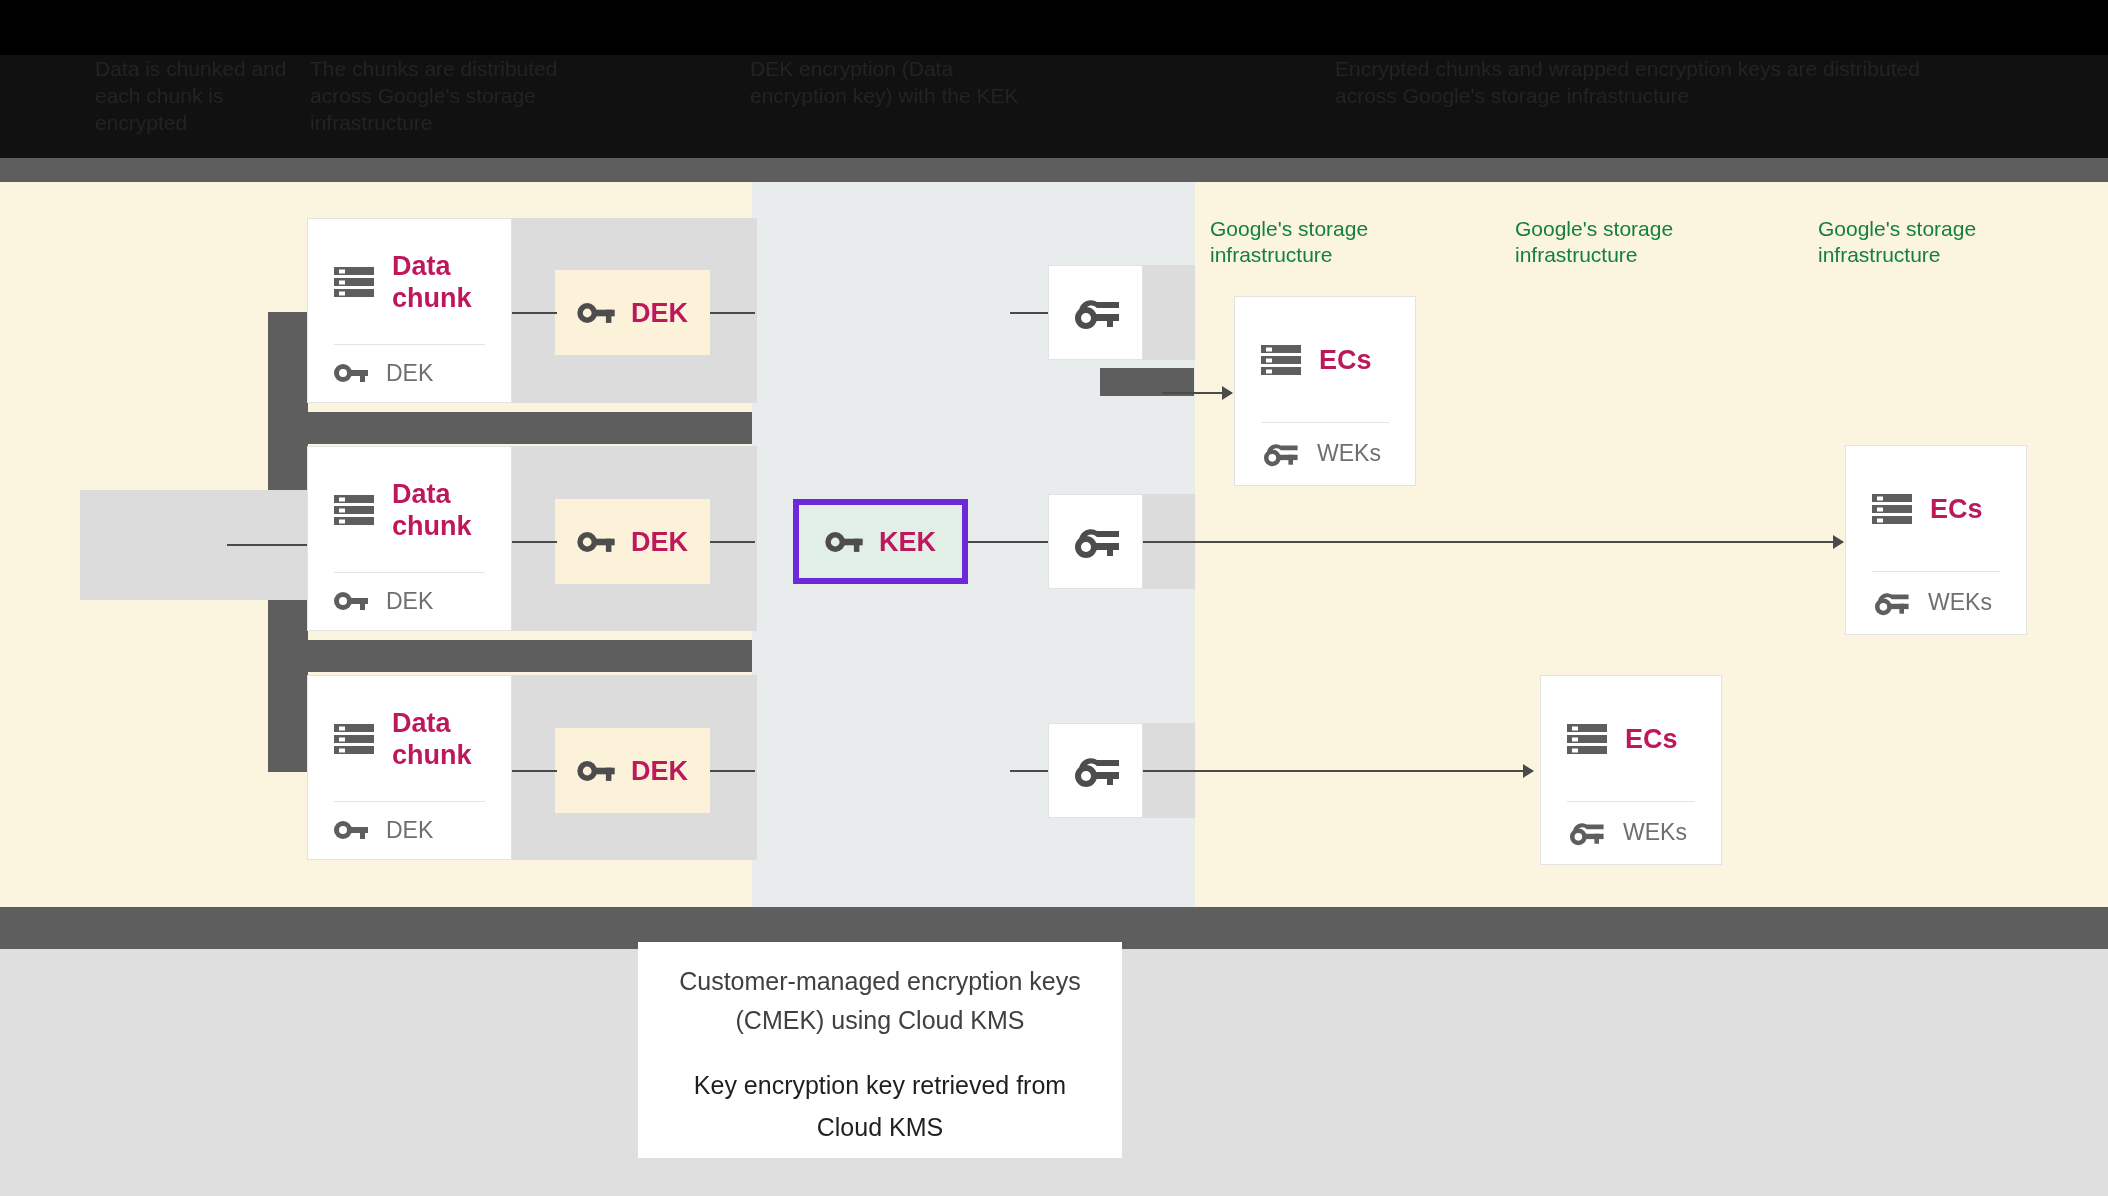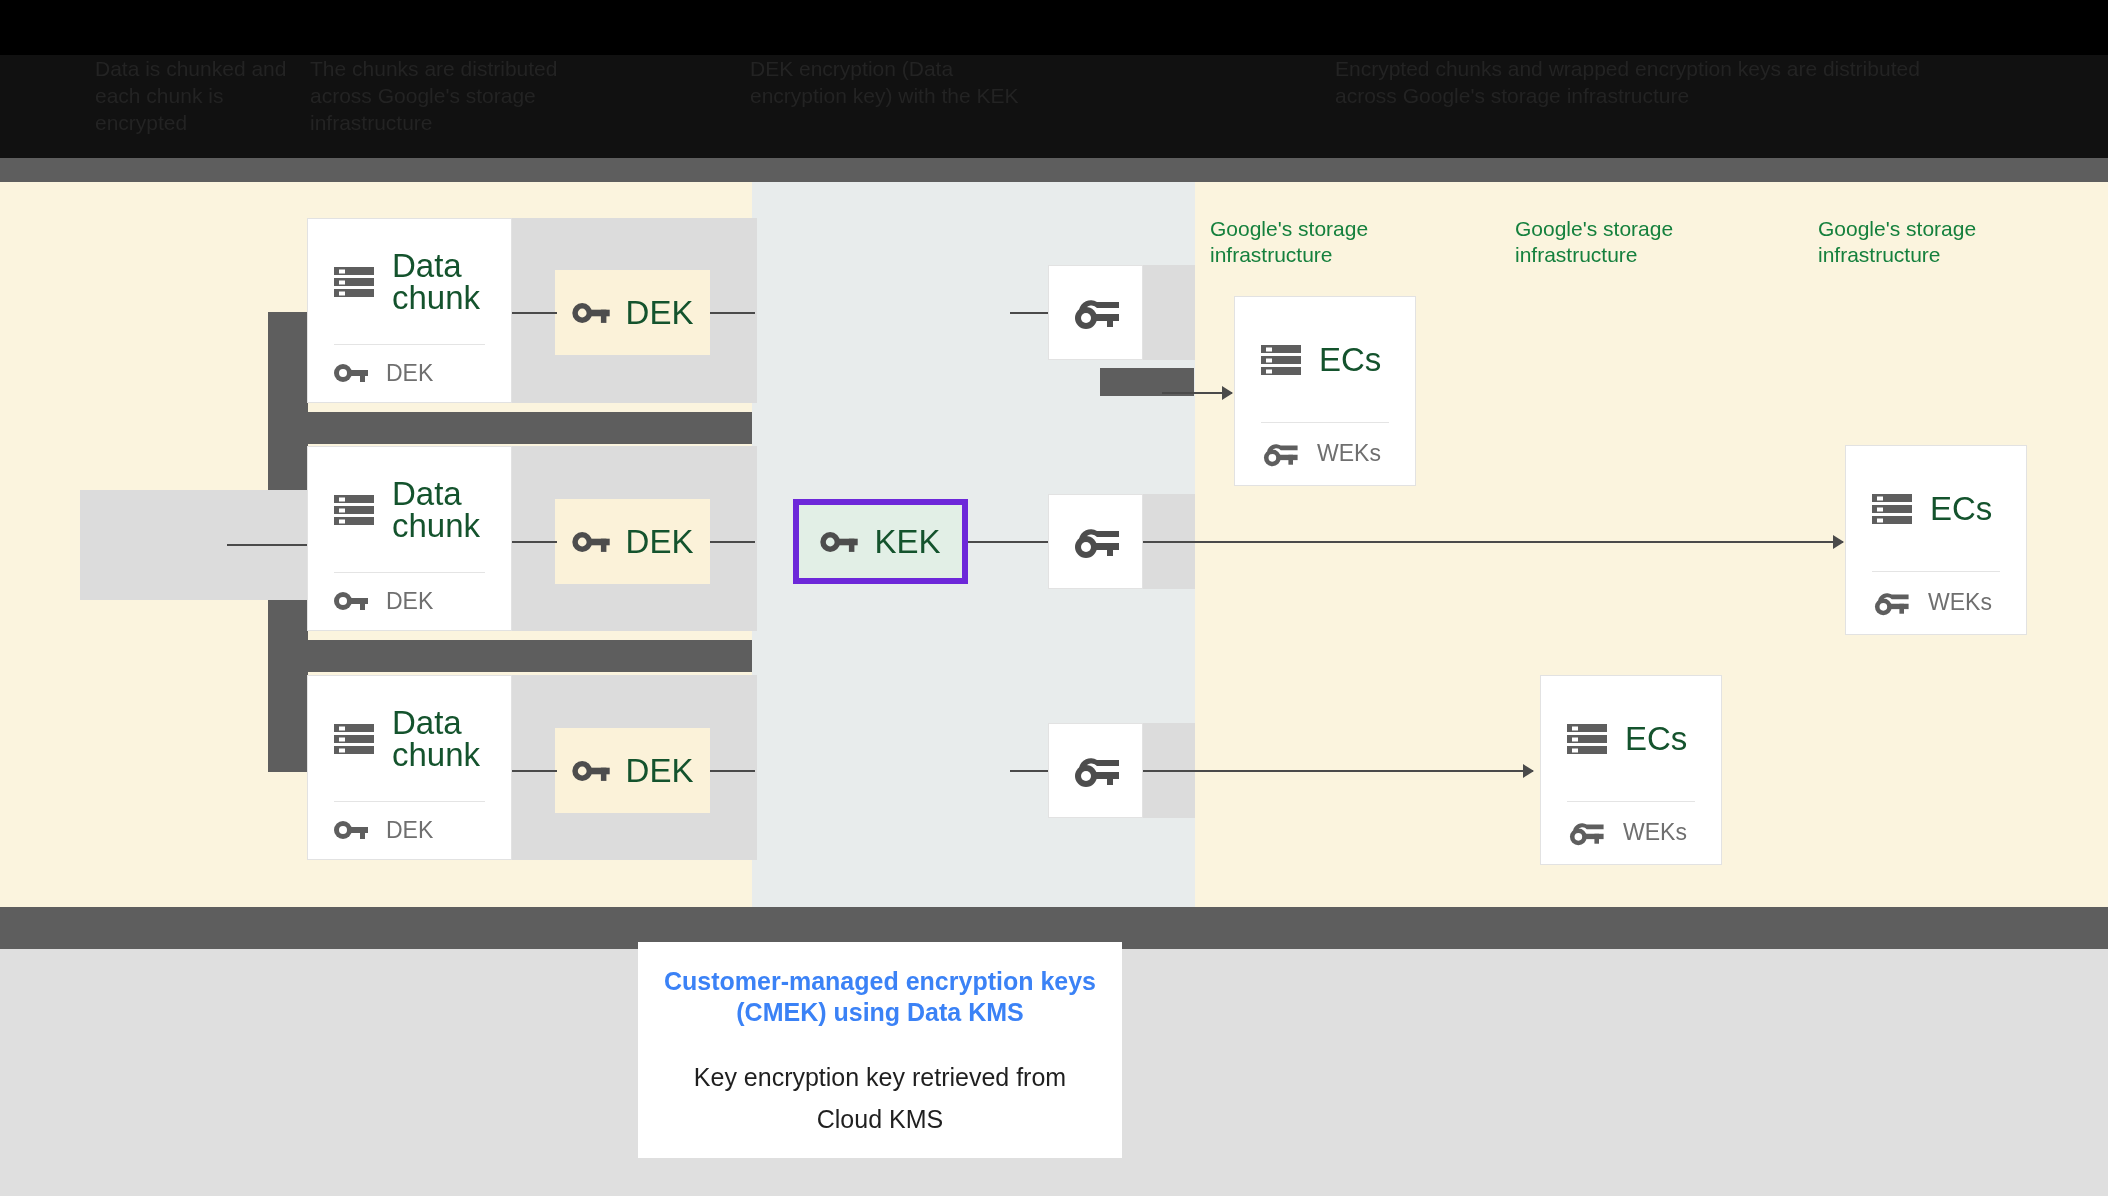--- a/index.html
+++ b/index.html
@@ -33,40 +33,40 @@
   
   .line{position:absolute;background:#4a4a4a;height:2px;}
   .arrowhead{position:absolute;width:0;height:0;border-top:7px solid transparent;border-bottom:7px solid transparent;border-left:11px solid #4a4a4a;}
 
   
   .card{position:absolute;background:#ffffff;border:1px solid #e2e2e2;box-sizing:border-box;}
   .card-row{display:flex;align-items:center;gap:18px;padding:0 26px;box-sizing:border-box;}
   .card-top{height:100%;}
   .divider{position:absolute;left:26px;right:26px;height:1px;background:#e4e4e4;}
 
-  .lbl-dark{color:#14532d;font-size:33px;line-height:32px;}
+  .lbl-dark{color:#be185d;font-size:27px;line-height:32px;font-weight:bold;}
   .lbl-gray{color:#6f6f6f;font-size:23px;line-height:27px;}
 
   
   .chip{position:absolute;box-sizing:border-box;display:flex;align-items:center;justify-content:center;gap:16px;}
   .chip-dek{background:#fbf2d9;}
   .chip-kek{background:#e2efe6;border:6px solid #6d28d9;}
 
   
   .keysq{position:absolute;background:#fff;border:1px solid #e2e2e2;box-sizing:border-box;display:flex;align-items:center;justify-content:center;}
 
   
   .ico{display:inline-block;flex:0 0 auto;line-height:0;}
 
   
   .bot-strip{position:absolute;left:0;top:907px;width:2108px;height:42px;background:#5e5e5e;}
   .bot-bg{position:absolute;left:0;top:949px;width:2108px;height:247px;background:#dfdfdf;}
   .caption{position:absolute;left:638px;top:942px;width:484px;height:216px;background:#fff;
            display:flex;flex-direction:column;align-items:center;justify-content:center;text-align:center;}
-  .cap-b{font-weight:bold;color:#3b82f6;font-size:25px;line-height:31px;}
+  .cap-b{font-weight:normal;color:#404040;font-size:25px;line-height:31px;margin-top:8px;}
   .cap-n{color:#1f1f1f;font-size:25px;line-height:31px;margin-top:34px;}
 
   .storage-lbl{position:absolute;color:#15803d;font-size:21px;line-height:26px;width:230px;}
 </style>
 </head>
 <body>
 
 <div id="stage">
 
   <div class="hdr-dark"></div>
@@ -373,18 +373,18 @@
         </svg>
       </span>
       <span class="lbl-gray">WEKs</span>
     </div>
   </div>
 
   <div class="bot-strip"></div>
   <div class="bot-bg"></div>
   <div class="caption">
     <div class="cap-b">Customer-managed encryption keys</div>
-    <div class="cap-b">(CMEK) using Data KMS</div>
+    <div class="cap-b">(CMEK) using Cloud KMS</div>
     <div class="cap-n">Key encryption key retrieved from</div>
     <div class="cap-n" style="margin-top:11px;font-weight:normal;">Cloud KMS</div>
   </div>
 
 </div>
 
 </body></html>

